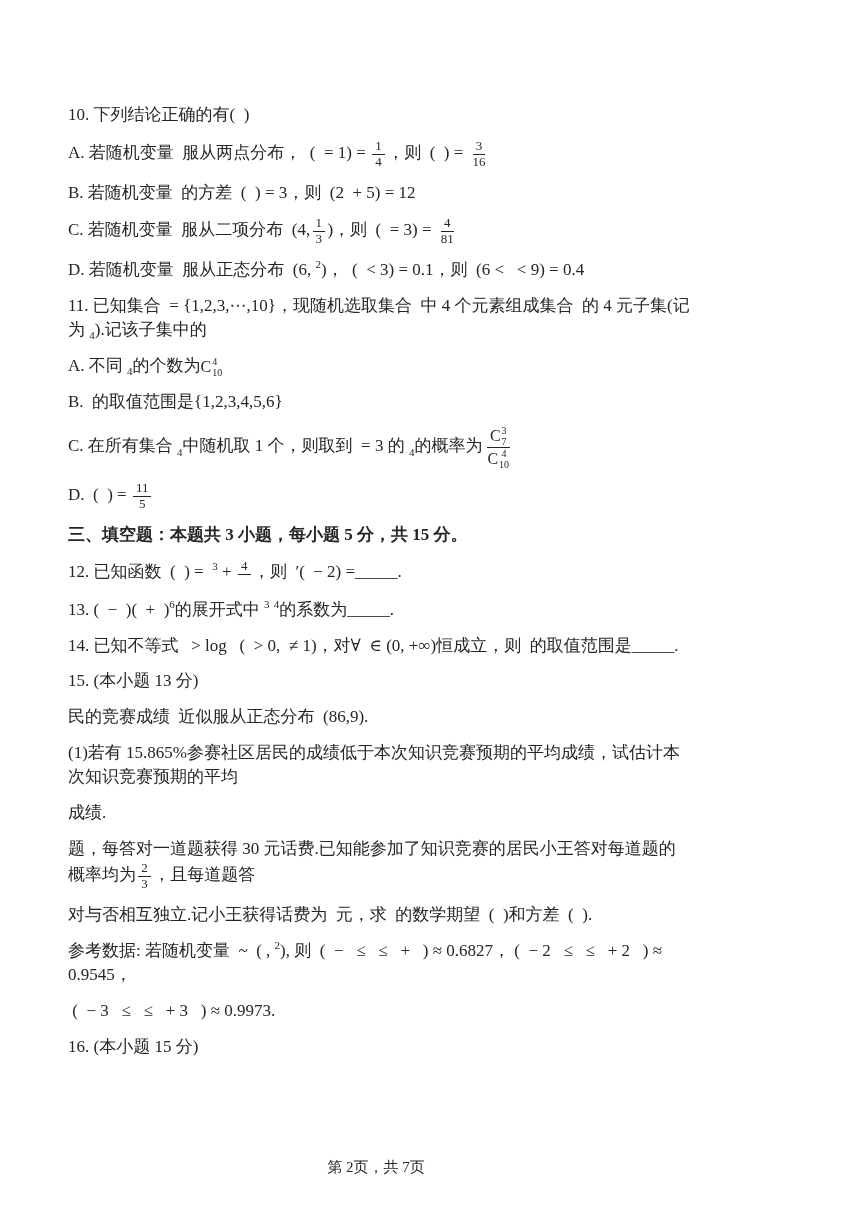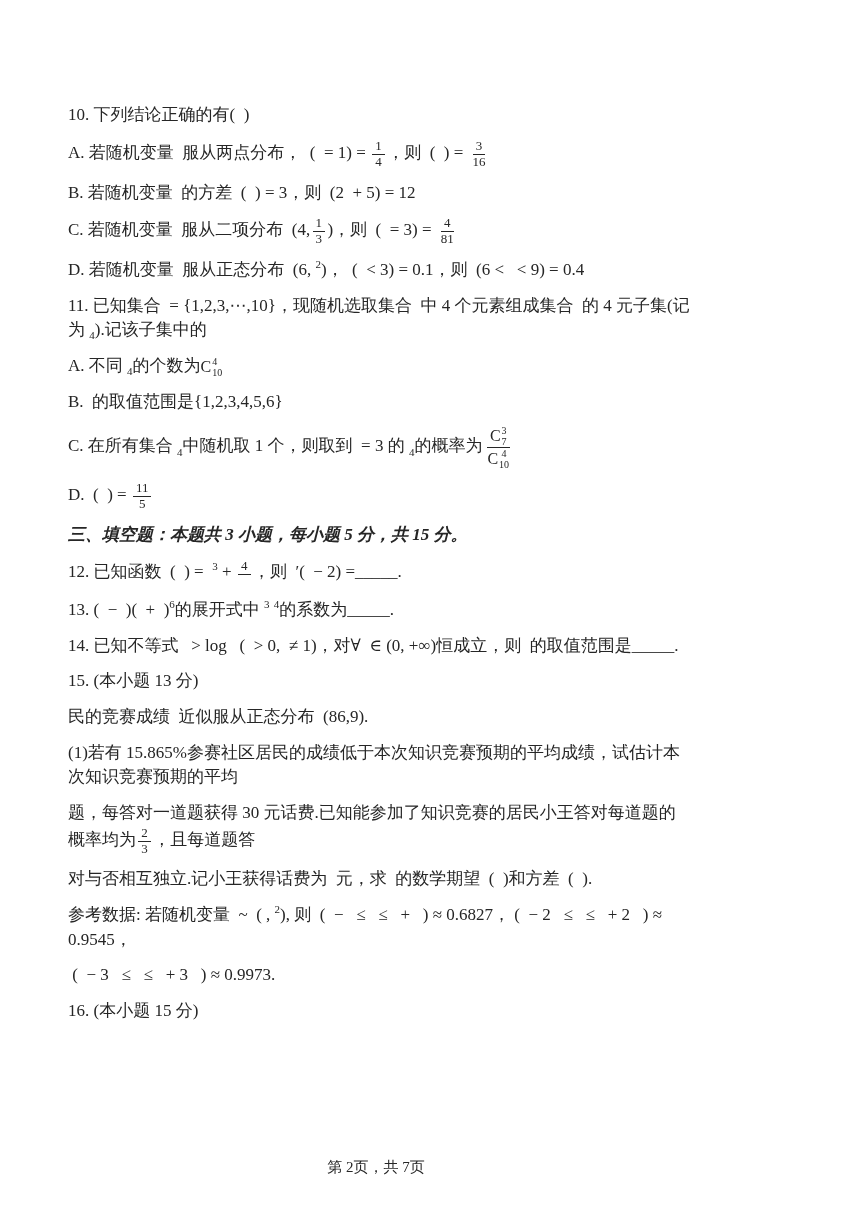--- a/index.html
+++ b/index.html
@@ -17,21 +17,21 @@
     top: 103px;
     left: 68px;
     right: 60px;
   }
   .line {
     font-size: 17px;
     line-height: 1.45;
     margin: 0 0 11px 0;
     white-space: pre-wrap;
   }
-  .line.bold { font-weight: bold; font-style: italic; }
+  .line.bold { font-weight: bold; }
   sup, sub {
     font-size: 11px;
     line-height: 0;
   }
   
   .frac {
     display: inline-flex;
     flex-direction: column;
     align-items: center;
     vertical-align: middle;
@@ -89,20 +89,21 @@
       <div class="line">B.  的取值范围是{1,2,3,4,5,6}</div>
       <div class="line">C. 在所有集合 <sub>4</sub>中随机取 1 个，则取到  = 3 的 <sub>4</sub>的概率为<span class="frac"><span class="num"><span class="cmb"><span class="cbase">C</span><span class="ss"><span>3</span><span>7</span></span></span></span><span class="den"><span class="cmb"><span class="cbase">C</span><span class="ss"><span>4</span><span>10</span></span></span></span></span></div>
       <div class="line">D.  (  ) = <span class="frac"><span class="num">11</span><span class="den">5</span></span></div>
       <div class="line bold">三、填空题：本题共 3 小题，每小题 5 分，共 15 分。</div>
       <div class="line">12. 已知函数  (  ) =  <sup>3</sup> + <span class="frac"><span class="num">4</span><span class="den"></span></span>，则  ′(  − 2) =_____.</div>
       <div class="line">13. (  −  )(  +  )<sup>6</sup>的展开式中 <sup>3</sup> <sup>4</sup>的系数为_____.</div>
       <div class="line">14. 已知不等式   &gt; log   (  &gt; 0,  ≠ 1)，对∀  ∈ (0, +∞)恒成立，则  的取值范围是_____.</div>
       <div class="line">15. (本小题 13 分)</div>
       <div class="line">民的竞赛成绩  近似服从正态分布  (86,9).</div>
       <div class="line">(1)若有 15.865%参赛社区居民的成绩低于本次知识竞赛预期的平均成绩，试估计本次知识竞赛预期的平均</div>
+      <div class="line">成绩.</div>
       <div class="line">题，每答对一道题获得 30 元话费.已知能参加了知识竞赛的居民小王答对每道题的概率均为<span class="frac"><span class="num">2</span><span class="den">3</span></span>，且每道题答</div>
       <div class="line">对与否相互独立.记小王获得话费为  元，求  的数学期望  (  )和方差  (  ).</div>
       <div class="line">参考数据: 若随机变量  ~  ( , <sup>2</sup>), 则  (  −   ≤   ≤   +   ) ≈ 0.6827， (  − 2   ≤   ≤   + 2   ) ≈ 0.9545，</div>
       <div class="line"> (  − 3   ≤   ≤   + 3   ) ≈ 0.9973.</div>
       <div class="line">16. (本小题 15 分)</div>
     </div>
   <div class="page-footer">第 2页，共 7页</div>
 </div>
 
 </body></html>

